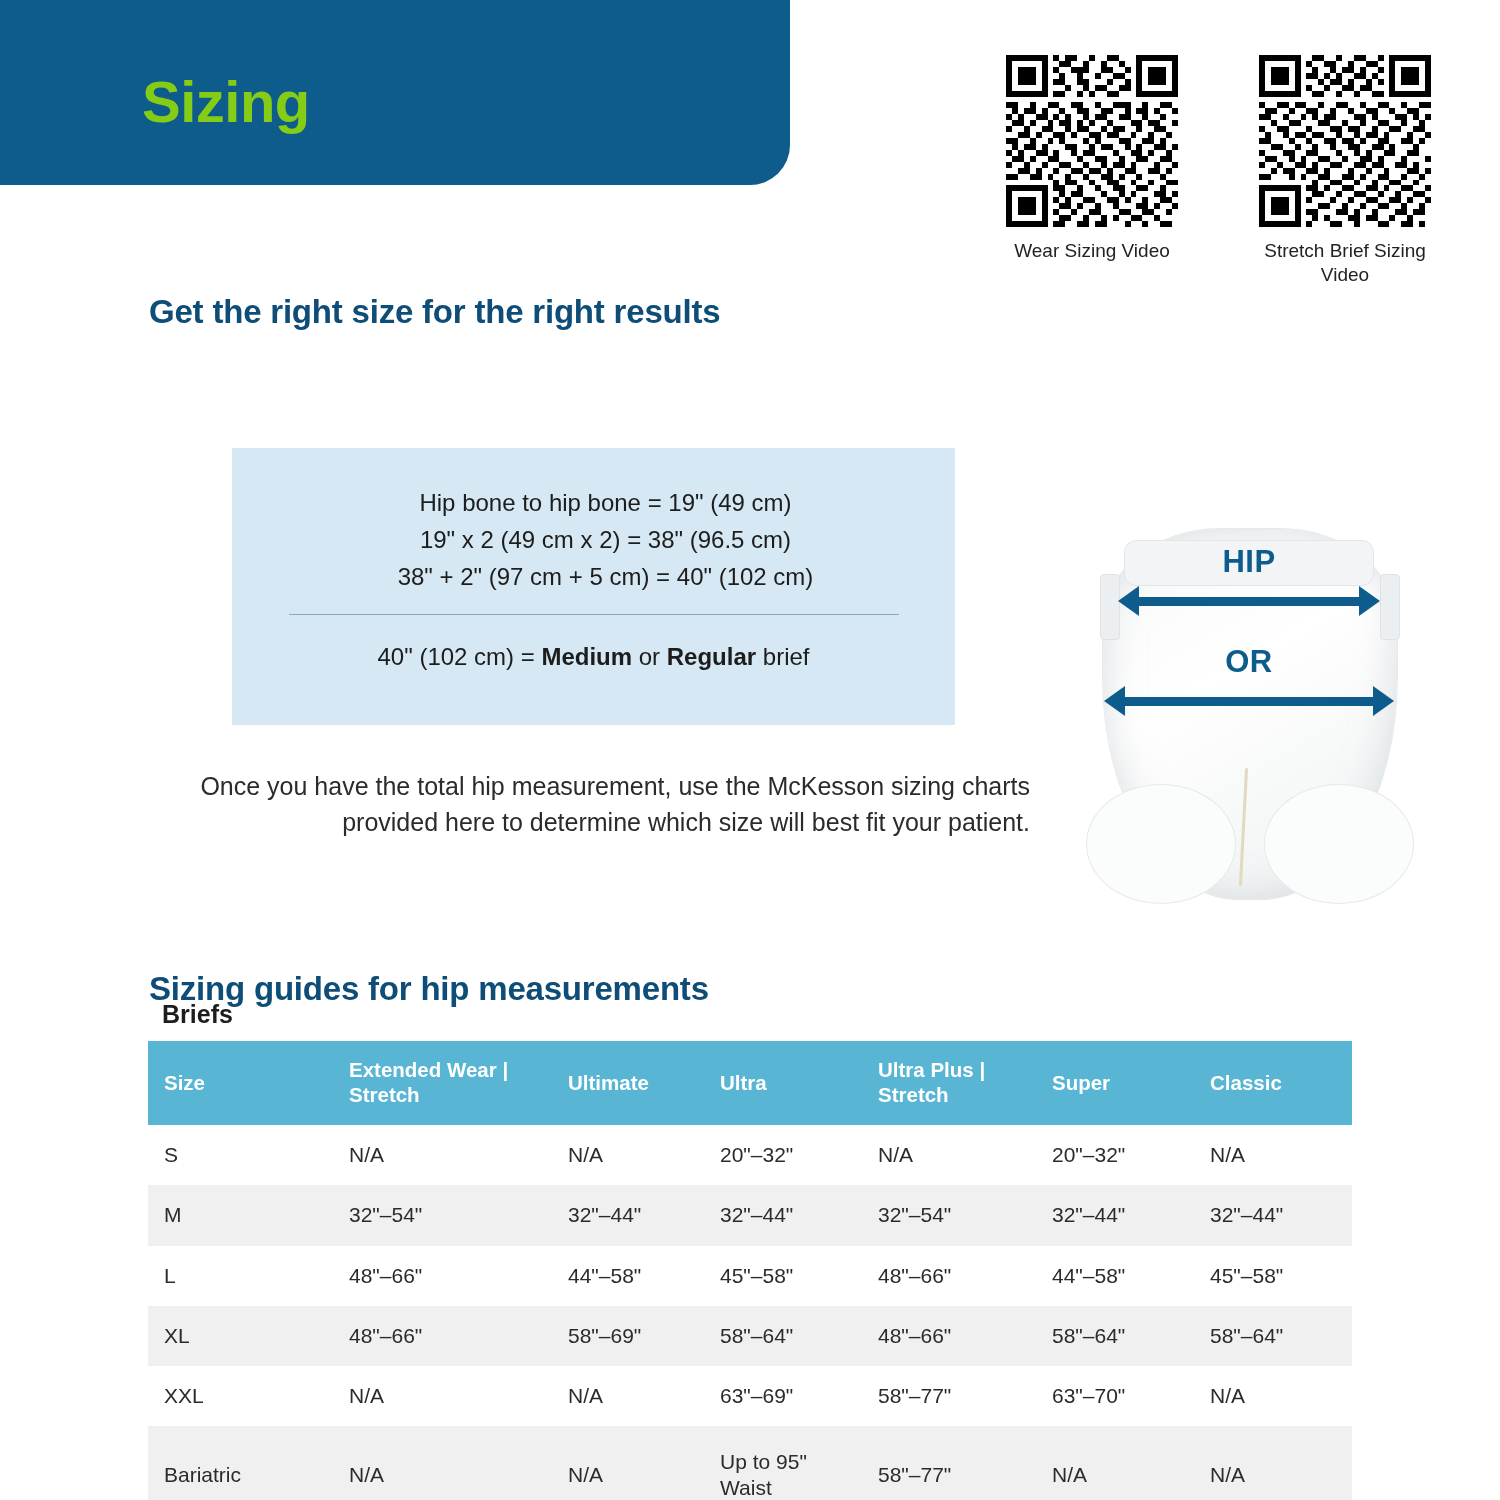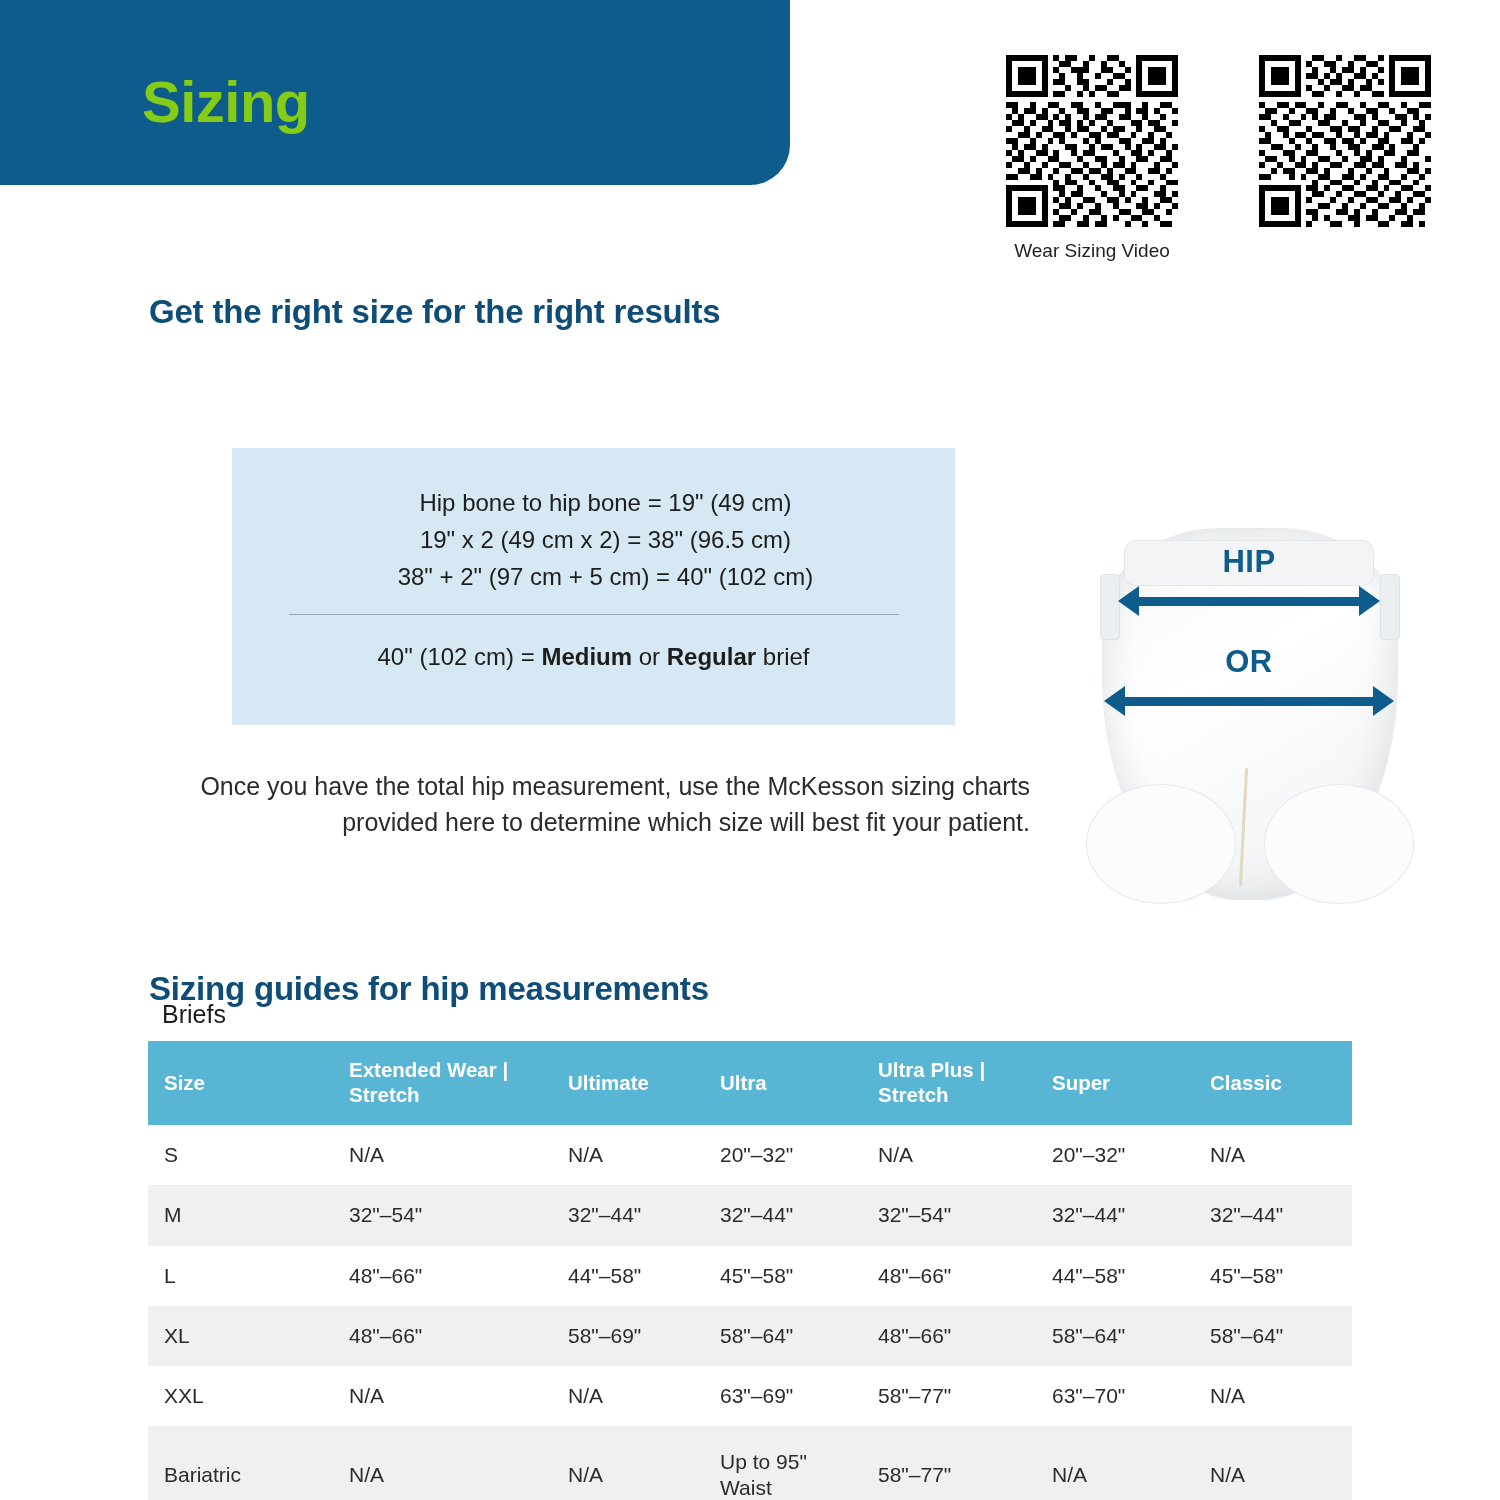--- a/index.html
+++ b/index.html
@@ -192,21 +192,21 @@
     letter-spacing: 0.5px;
   }
   .arrow-hip .arrow-label { top: -42px; }
   .arrow-or  .arrow-label { top: -42px; }
 
   
   .table-label {
     position: absolute;
     left: 162px; top: 1000px;
     font-size: 25px;
-    font-weight: normal;
+    font-weight: bold;
     color: #1d1d1d;
   }
   table.sizing {
     position: absolute;
     left: 148px; top: 1041px;
     width: 1204px;
     border-collapse: collapse;
     font-size: 21px;
     color: #2b2b2b;
   }
@@ -681,20 +681,21 @@
         <rect x="22" y="27" width="1" height="1"></rect>
           <rect x="25" y="27" width="1" height="1"></rect>
         <rect x="8" y="28" width="1" height="1"></rect>
           <rect x="12" y="28" width="2" height="1"></rect>
         <rect x="16" y="28" width="1" height="1"></rect>
           <rect x="20" y="28" width="2" height="1"></rect>
         <rect x="24" y="28" width="2" height="1"></rect>
           <rect x="27" y="28" width="1" height="1"></rect>
       </g>
     </svg>
+    <div class="qr-caption">Stretch Brief Sizing Video</div>
   </div>
 
   <div class="h2" id="heading-right-size">Get the right size for the right results</div>
 
 
   <div class="calc-box">
     <div class="calc-lines">
       <div class="calc-line">Hip bone to hip bone = 19" (49 cm)</div>
       <div class="calc-line">19" x 2 (49 cm x 2) = 38" (96.5 cm)</div>
       <div class="calc-line">38" + 2" (97 cm + 5 cm) = 40" (102 cm)</div>

